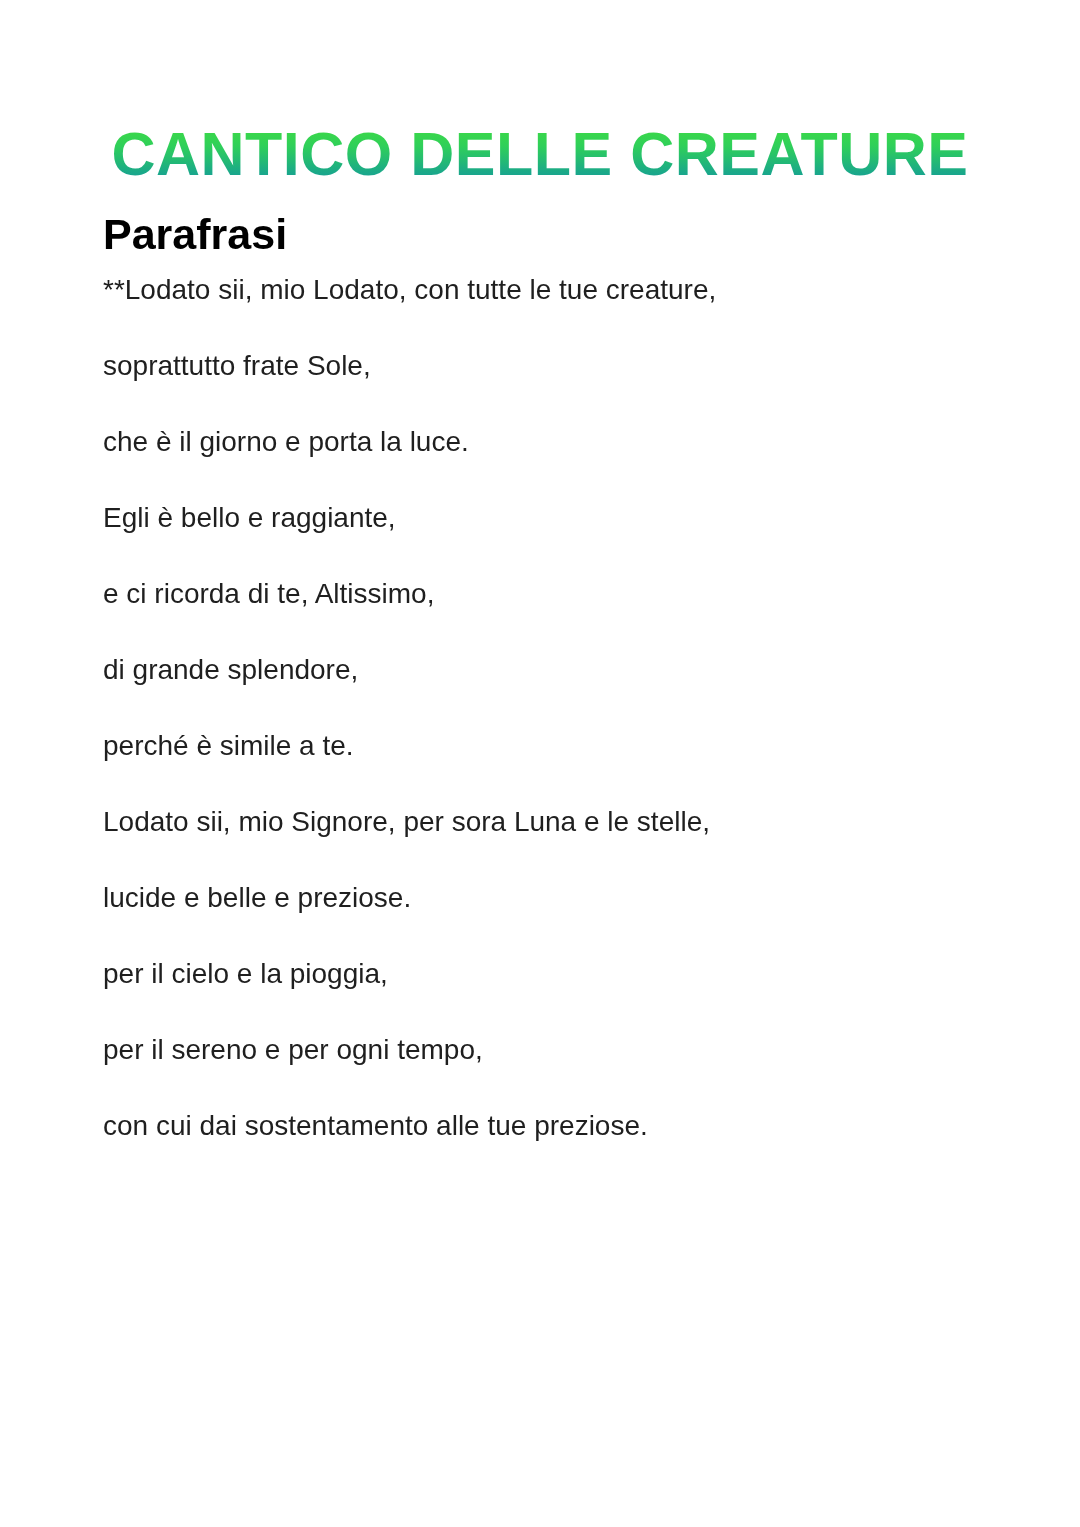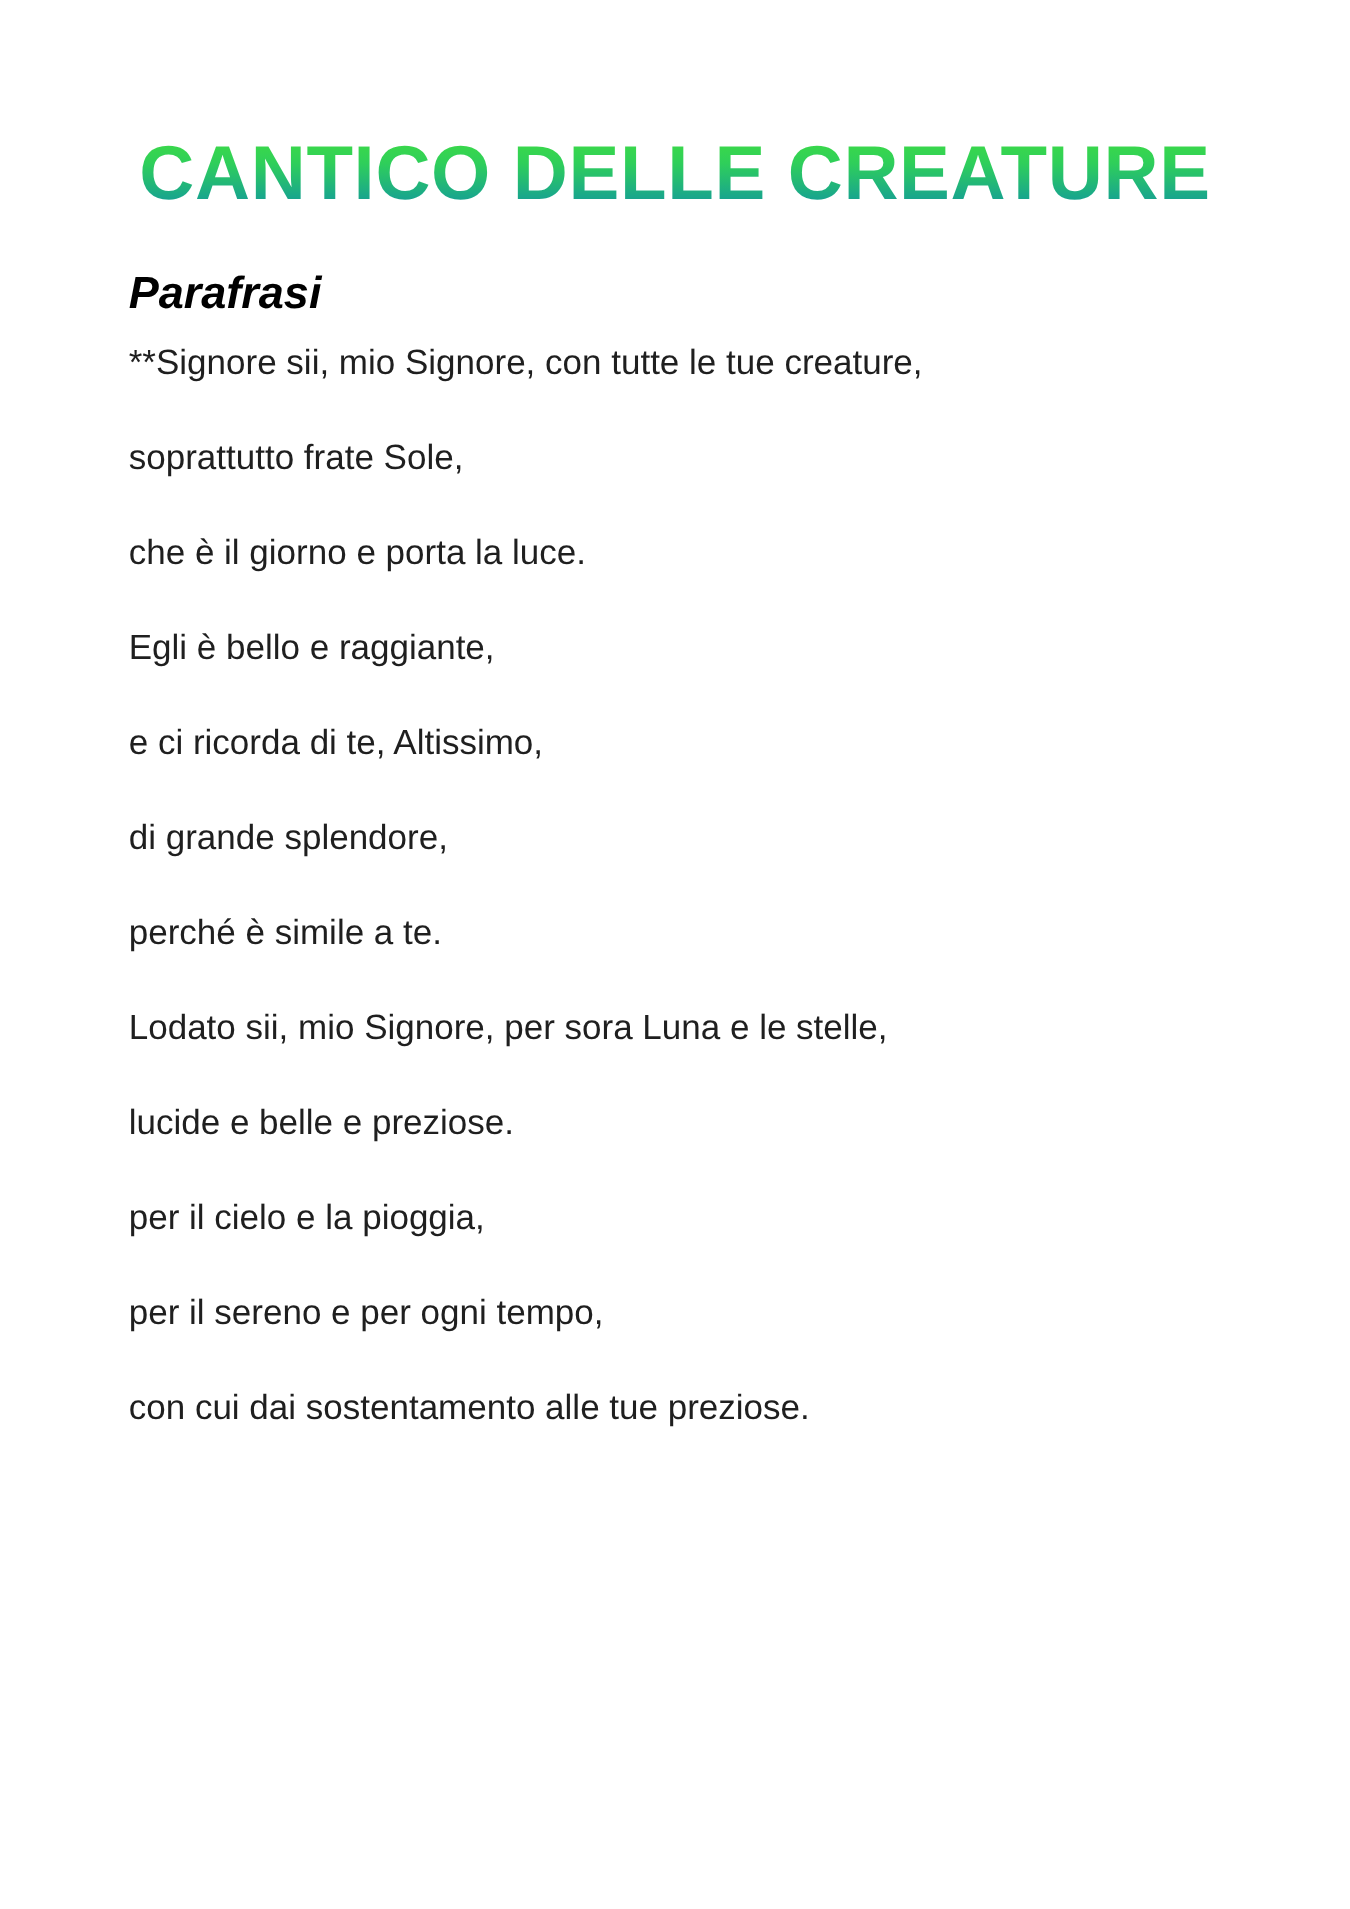--- a/index.html
+++ b/index.html
@@ -11,45 +11,44 @@
       width: 1080px;
       height: 1527px;
       position: relative;
       overflow: hidden;
       font-family: "Liberation Sans", sans-serif;
     }
     .page-title {
       position: absolute;
       left: 0;
       width: 1080px;
-      top: 100px;
+      top: 116px;
       margin: 0;
       text-align: center;
       font-family: "Liberation Sans", sans-serif;
       font-weight: bold;
       font-size: 61px;
       line-height: 76px;
       letter-spacing: 0.5px;
       background: linear-gradient(to bottom, #45e03a 0%, #2fcf5a 40%, #1aa88a 75%, #0f8ea0 100%);
       -webkit-background-clip: text;
       background-clip: text;
       color: transparent;
       -webkit-text-fill-color: transparent;
     }
     .section-heading {
       position: absolute;
       left: 103px;
       top: 212px;
       margin: 0;
       font-family: "Liberation Sans", sans-serif;
       font-weight: bold;
-      font-size: 36px;
+      font-size: 43px;
       line-height: 44px;
       color: #000000;
-      font-style: italic;
     }
     .lines {
       position: absolute;
       left: 103px;
       top: 268px;
       margin: 0;
       padding: 0;
       list-style: none;
     }
     .line {
@@ -63,21 +62,21 @@
     }
   </style>
 </head>
 <body>
 
 <h1 class="page-title" style="background-image: linear-gradient(rgb(69, 224, 58) 0%, rgb(47, 207, 90) 40%, rgb(26, 168, 138) 75%, rgb(15, 142, 160) 100%);">CANTICO DELLE CREATURE</h1>
 
 <h2 class="section-heading">Parafrasi</h2>
 
 <ul class="lines">
-  <li class="line">**Signore sii, mio Signore, con tutte le tue creature,</li>
+  <li class="line">**Lodato sii, mio Lodato, con tutte le tue creature,</li>
   <li class="line">soprattutto frate Sole,</li>
   <li class="line">che è il giorno e porta la luce.</li>
   <li class="line">Egli è bello e raggiante,</li>
   <li class="line">e ci ricorda di te, Altissimo,</li>
   <li class="line">di grande splendore,</li>
   <li class="line">perché è simile a te.</li>
   <li class="line">Lodato sii, mio Signore, per sora Luna e le stelle,</li>
   <li class="line">lucide e belle e preziose.</li>
   <li class="line">per il cielo e la pioggia,</li>
   <li class="line">per il sereno e per ogni tempo,</li>

